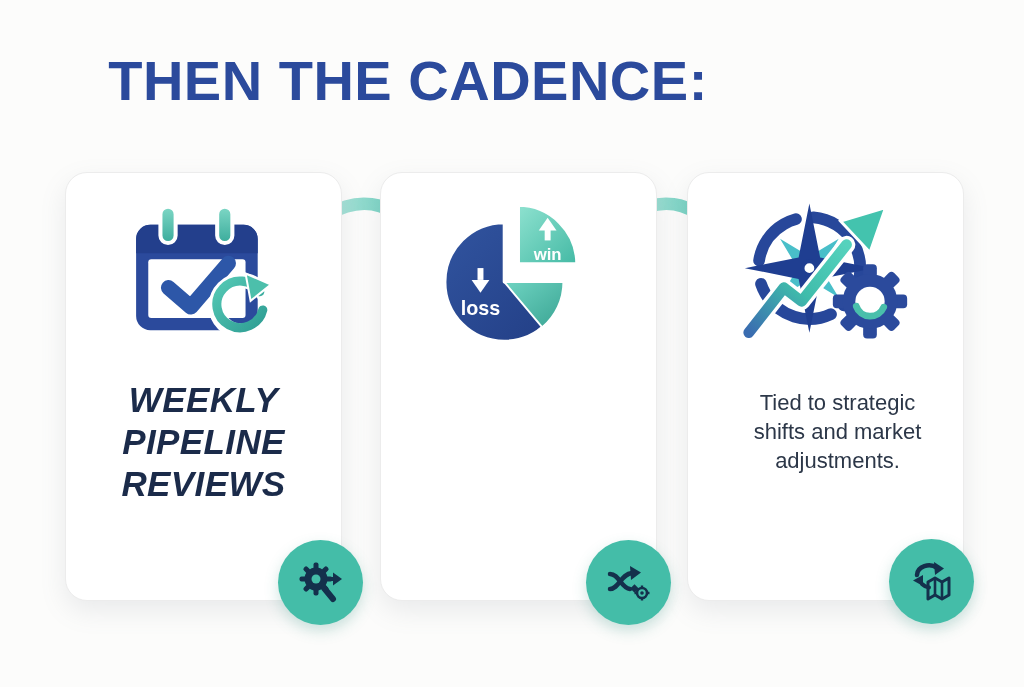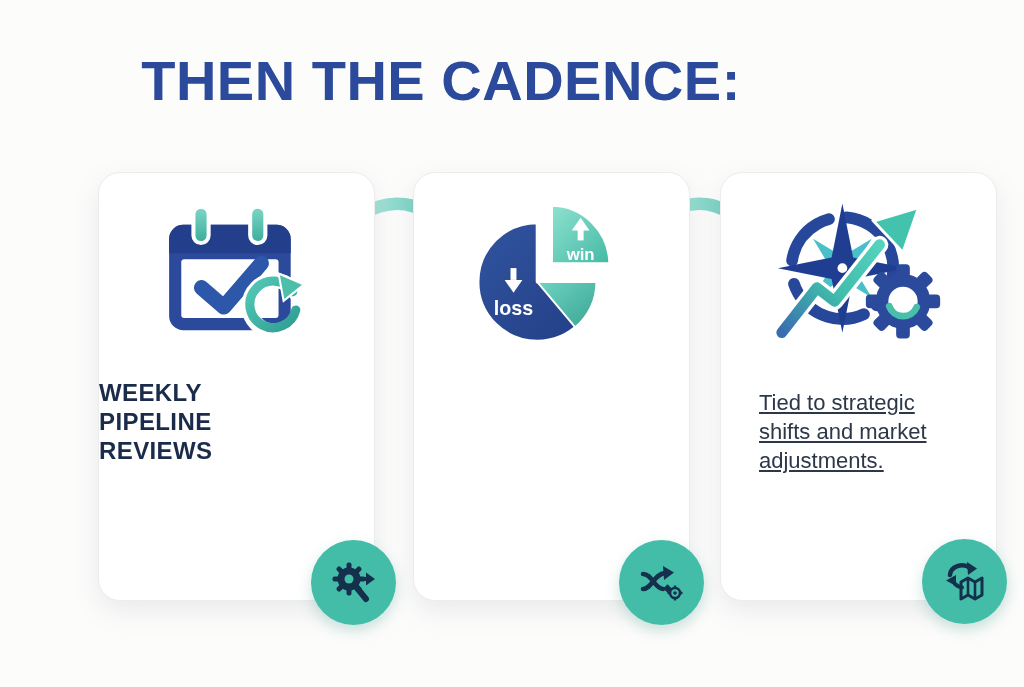--- a/index.html
+++ b/index.html
@@ -2,51 +2,52 @@
 <html style="--page-bg: #fcfcfb; --card-bg: #ffffff; --card-border: #ececec; --title-blue: #2b4a9c; --heading-navy: #1b2b4a; --body-text: #2c3748; --teal: #4cc0ac; --teal-light: #a9e2d6; --badge-teal: #44bda8; --icon-blue: #2b4a9c; --icon-blue-dark: #233f8c; --icon-navy: #14304c;"><head>
 <meta charset="utf-8">
 <style>
   html,body{margin:0;padding:0;}
   body{
     width:1024px;height:687px;
     background:var(--page-bg,#fcfcfb);
     font-family:"Liberation Sans",sans-serif;
     overflow:hidden;
   }
-  .canvas{position:relative;width:816px;height:687px;background:var(--page-bg,#fcfcfb);margin-left:33px;}
+  .canvas{position:relative;width:816px;height:687px;background:var(--page-bg,#fcfcfb);}
   .title{
     position:absolute;top:48px;left:0;width:100%;
     margin:0;text-align:center;
     font-size:56px;font-weight:bold;letter-spacing:0.5px;
     color:var(--title-blue,#2b4a9c);
   }
   .card{
     position:absolute;top:172px;width:277px;height:429px;
     background:var(--card-bg,#fff);
     border:1px solid var(--card-border,#ececec);
     border-radius:22px;
     box-shadow:0 10px 26px rgba(120,130,145,.14);
     box-sizing:border-box;
   }
   .card-1{left:65px;} .card-2{left:380px;} .card-3{left:687px;}
   .icon-wrap{height:202px;display:flex;align-items:center;justify-content:center;}
   .card h2{
-    margin:4px 0 0;
-    font-size:24px;line-height:1.2;letter-spacing:.4px;
+    margin:4px 0 0;text-align:center;
+    font-size:35px;line-height:1.2;letter-spacing:.4px;
     color:var(--heading-navy,#1b2b4a);
     white-space:pre-line;
+    font-style:italic;
   }
   .card p{
     margin:13px 0 0;
     font-size:22px;line-height:1.32;
     color:var(--body-text,#2c3748);
     white-space:pre-line;
   }
   .body-center{text-align:center;padding:0 16px;}
-  .body-left{text-align:left;padding:0 14px 0 38px;text-decoration:underline;}
+  .body-left{text-align:center;padding:0 14px 0 38px;}
   .badge{
     position:absolute;width:85px;height:85px;border-radius:50%;
     background:var(--badge-teal,#44bda8);
     display:flex;align-items:center;justify-content:center;
     box-shadow:0 6px 14px rgba(60,150,135,.25);
   }
   .badge-1{left:278px;top:540px;} .badge-2{left:586px;top:540px;} .badge-3{left:889px;top:539px;}
   .swoosh{position:absolute;width:136px;height:90px;}
   .swoosh-1{left:296px;top:180px;} .swoosh-2{left:598px;top:180px;}
   svg text{font-family:"Liberation Sans",sans-serif;font-weight:bold;}

